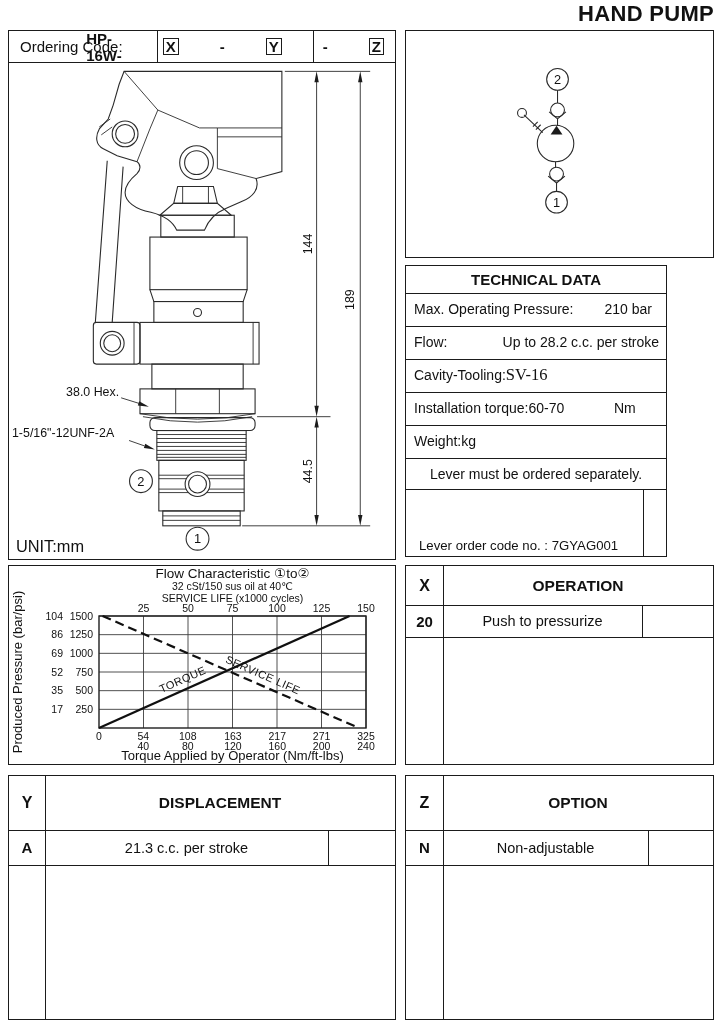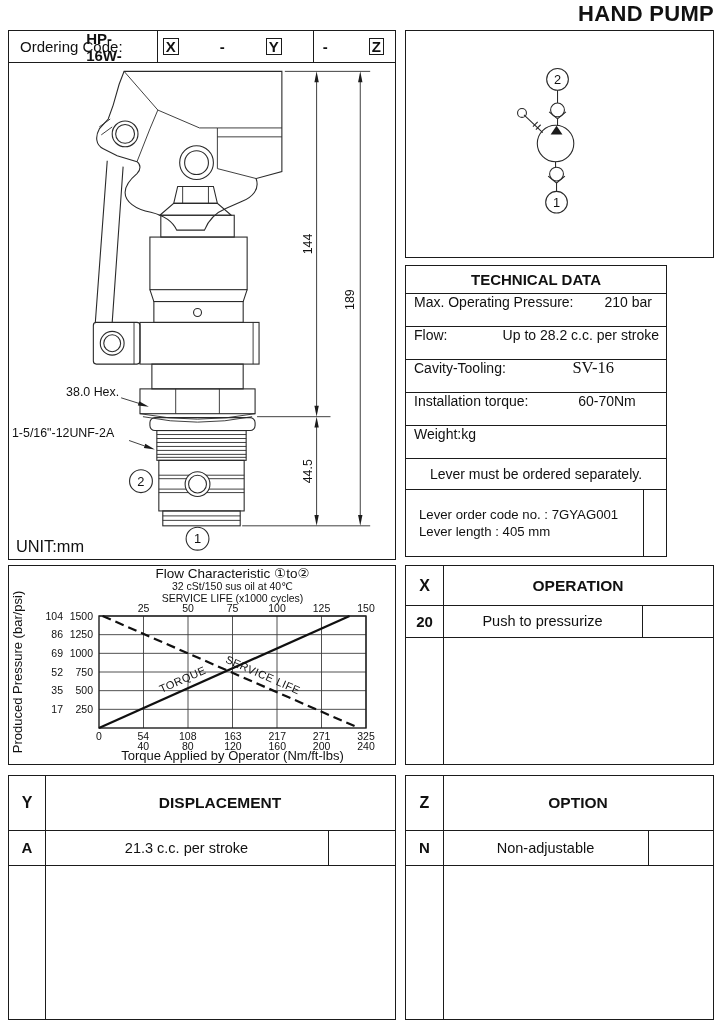--- a/index.html
+++ b/index.html
@@ -30,27 +30,27 @@
   .fillb{fill:#1b1b1b;stroke:none;}
   .wht{fill:#fff;}
   svg text{fill:#111;stroke:none;font-family:"Liberation Sans","DejaVu Sans",sans-serif;}
   .dimtxt{font-size:12.5px;}
   .callout{font-size:12.5px;}
   .porttxt{font-size:13px;text-anchor:middle;}
   .unittxt{font-size:16.5px;}
 
   
   #tech-box{left:405px;top:265px;width:262px;height:292px;display:flex;flex-direction:column;}
-  #tech-box .trow{border-bottom:1.3px solid #1b1b1b;display:flex;align-items:center;font-size:14px;padding:0 0 16px 8px;box-sizing:border-box;}
+  #tech-box .trow{border-bottom:1.3px solid #1b1b1b;display:flex;align-items:center;font-size:14px;padding:0 0 2px 8px;box-sizing:border-box;}
   #tech-box .thead{height:28px;justify-content:center;font-weight:bold;font-size:15px;padding:0;}
   #tech-box .h33{height:33px;}
   #tech-box .lbl{white-space:nowrap;}
   #tech-box .val-r{flex:1;text-align:right;padding-right:14px;}
   #tech-box .val-r2{flex:1;text-align:right;padding-right:7px;}
-  #tech-box .val-c{flex:1;text-align:right;}
+  #tech-box .val-c{flex:1;text-align:left;}
   #tech-box .serif{font-family:"Liberation Serif","DejaVu Serif",serif;font-size:16.5px;}
   #tech-box .unit{width:52px;text-align:left;}
   #tech-box .note{height:31px;justify-content:center;font-size:14px;padding:0;}
   #tech-box .coderow{flex:1;border-bottom:none;position:relative;align-items:flex-end;}
   #tech-box .coderow .lines{font-size:13.2px;line-height:1.25;padding-left:5px;}
   #tech-box .coderow .vdiv{position:absolute;left:237px;top:0;bottom:0;width:1.3px;background:#1b1b1b;}
 
   
   #chart-box{left:8px;top:565px;width:388px;height:200px;}
   .grid{stroke:#3d3d3d;stroke-width:0.9;fill:none;}
@@ -203,21 +203,20 @@
       <span class="unit">Nm</span>
     </div>
     <div class="trow h33">
       <span class="lbl">Weight:</span>
       <span class="unit">kg</span>
     </div>
     <div class="trow note">Lever must be ordered separately.</div>
     <div class="trow coderow">
       <div class="lines">
         <div>Lever order code no. : 7GYAG001</div>
-        <div>Lever length : 405 mm</div>
       </div>
       <div class="vdiv"></div>
     </div>
   </div>
 
   <div id="chart-box" class="box">
     <svg width="385" height="197" viewBox="0 0 385 197">
         <line x1="134.5" y1="50" x2="134.5" y2="162" class="grid"></line>
         <text x="134.5" y="46" class="tick mid">25</text>
         <line x1="179" y1="50" x2="179" y2="162" class="grid"></line>

